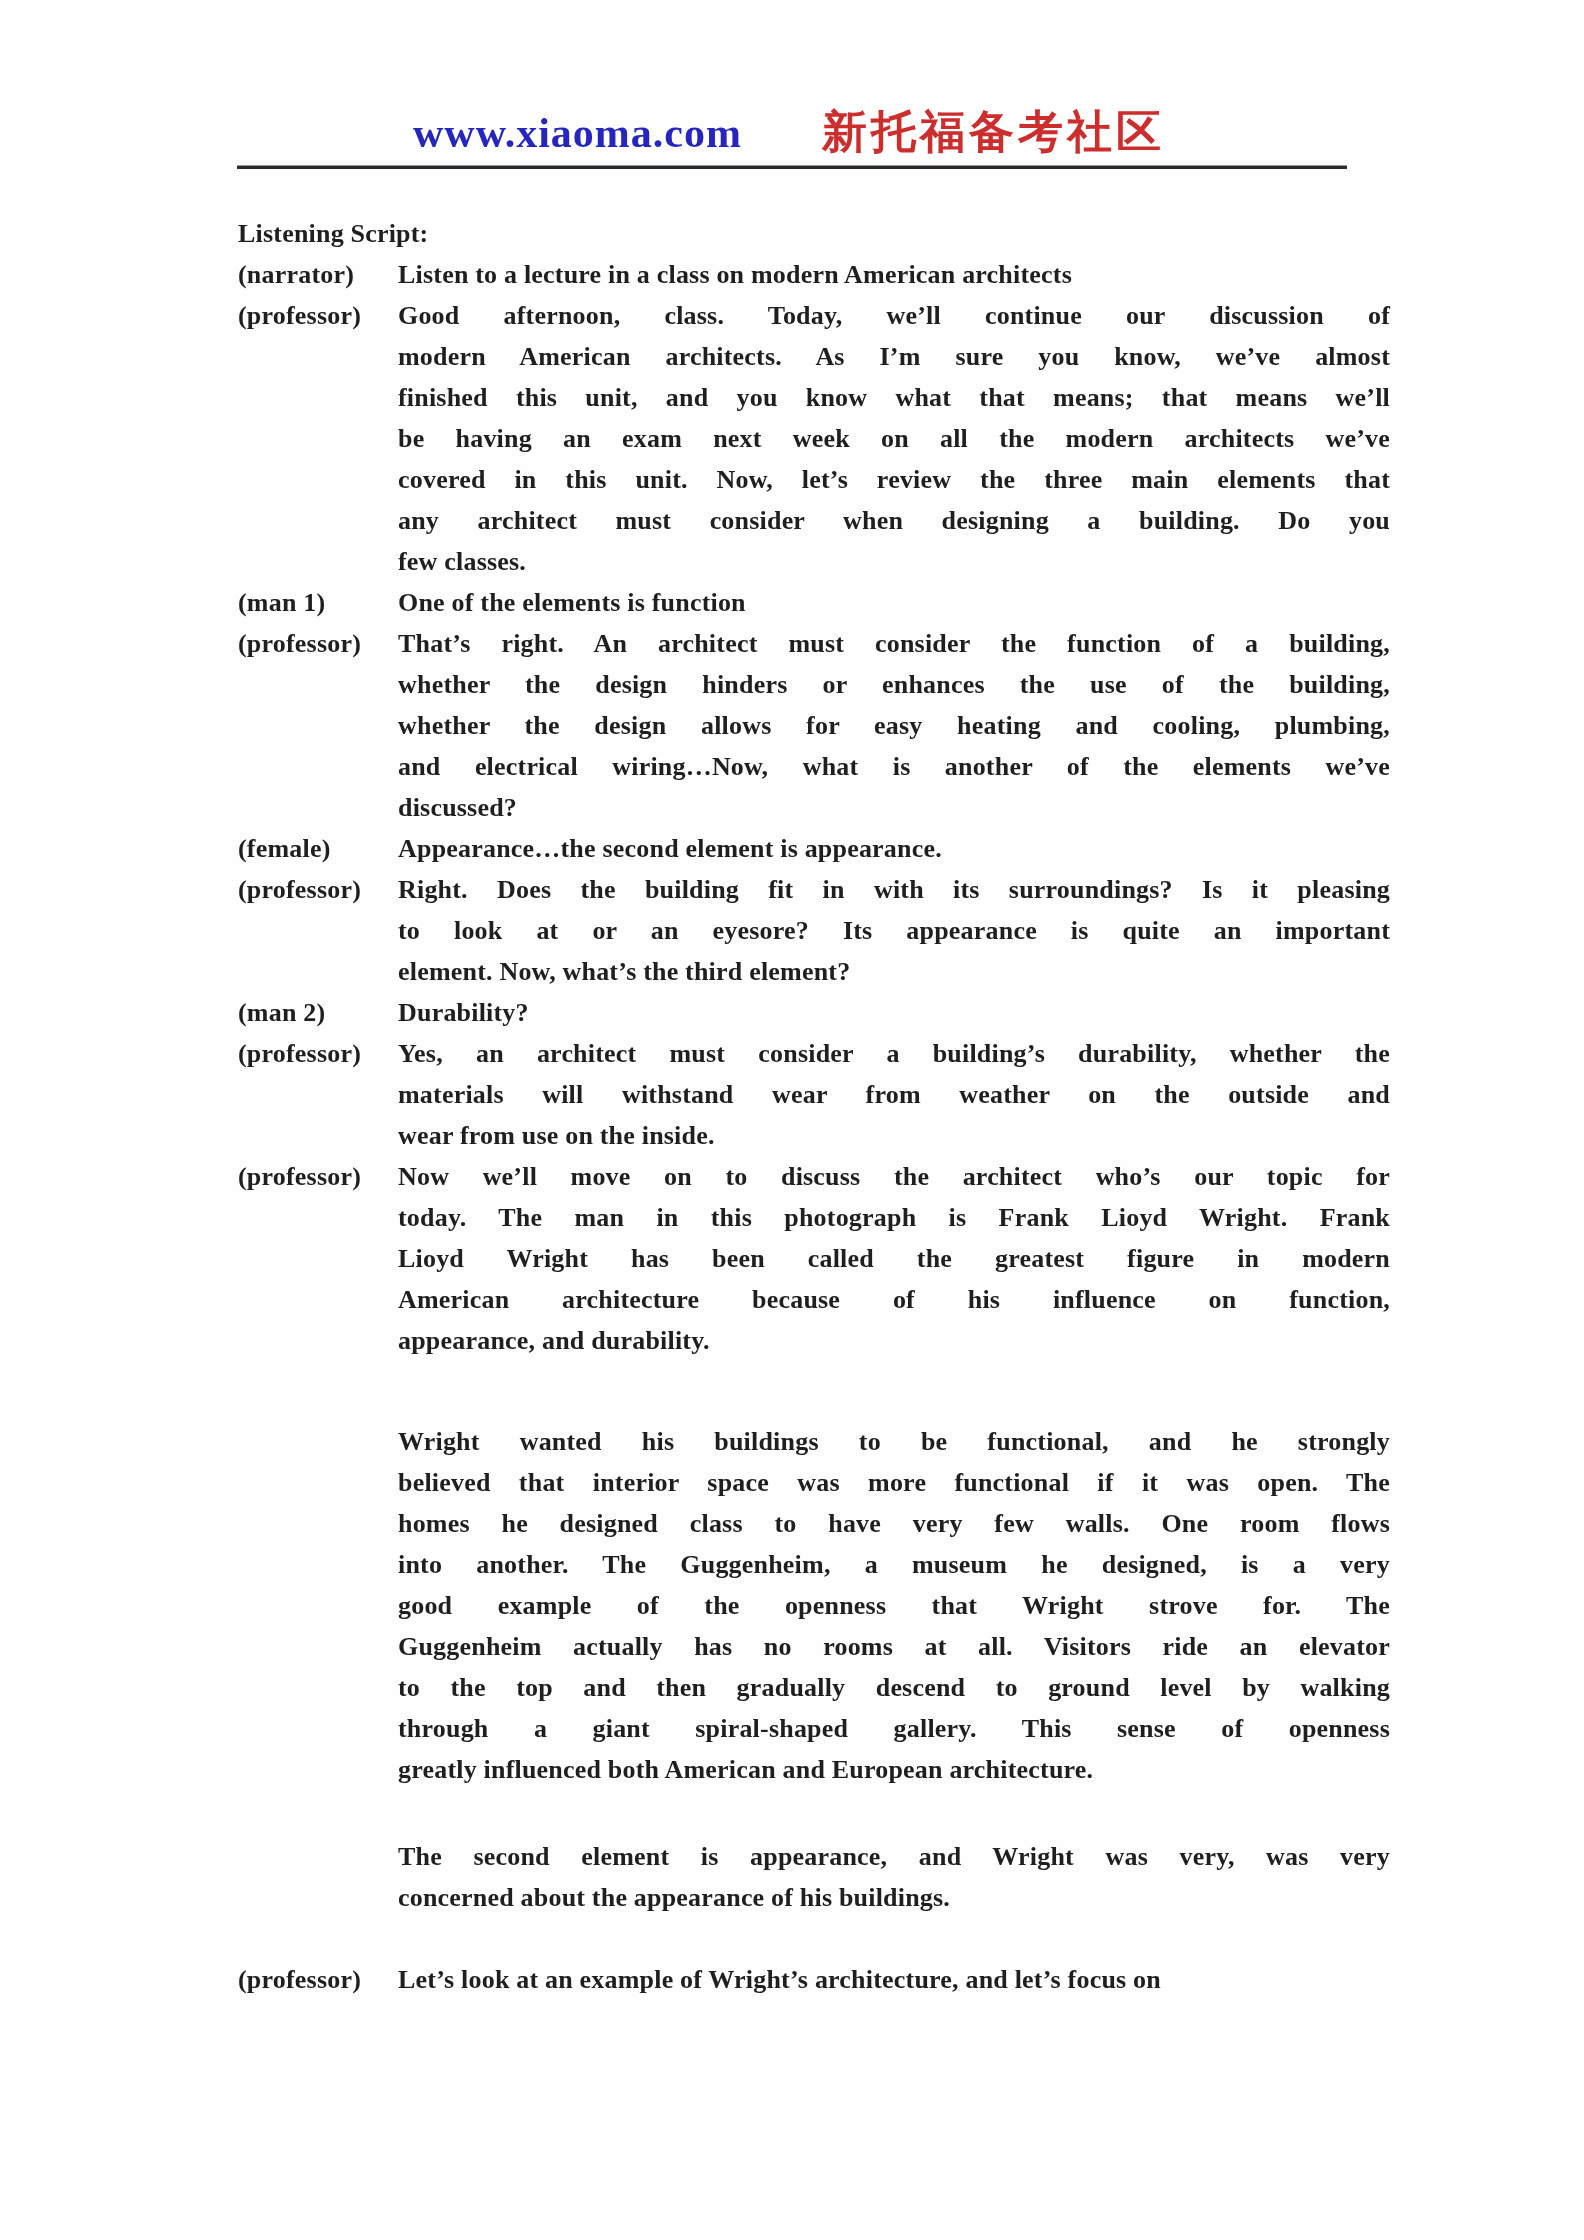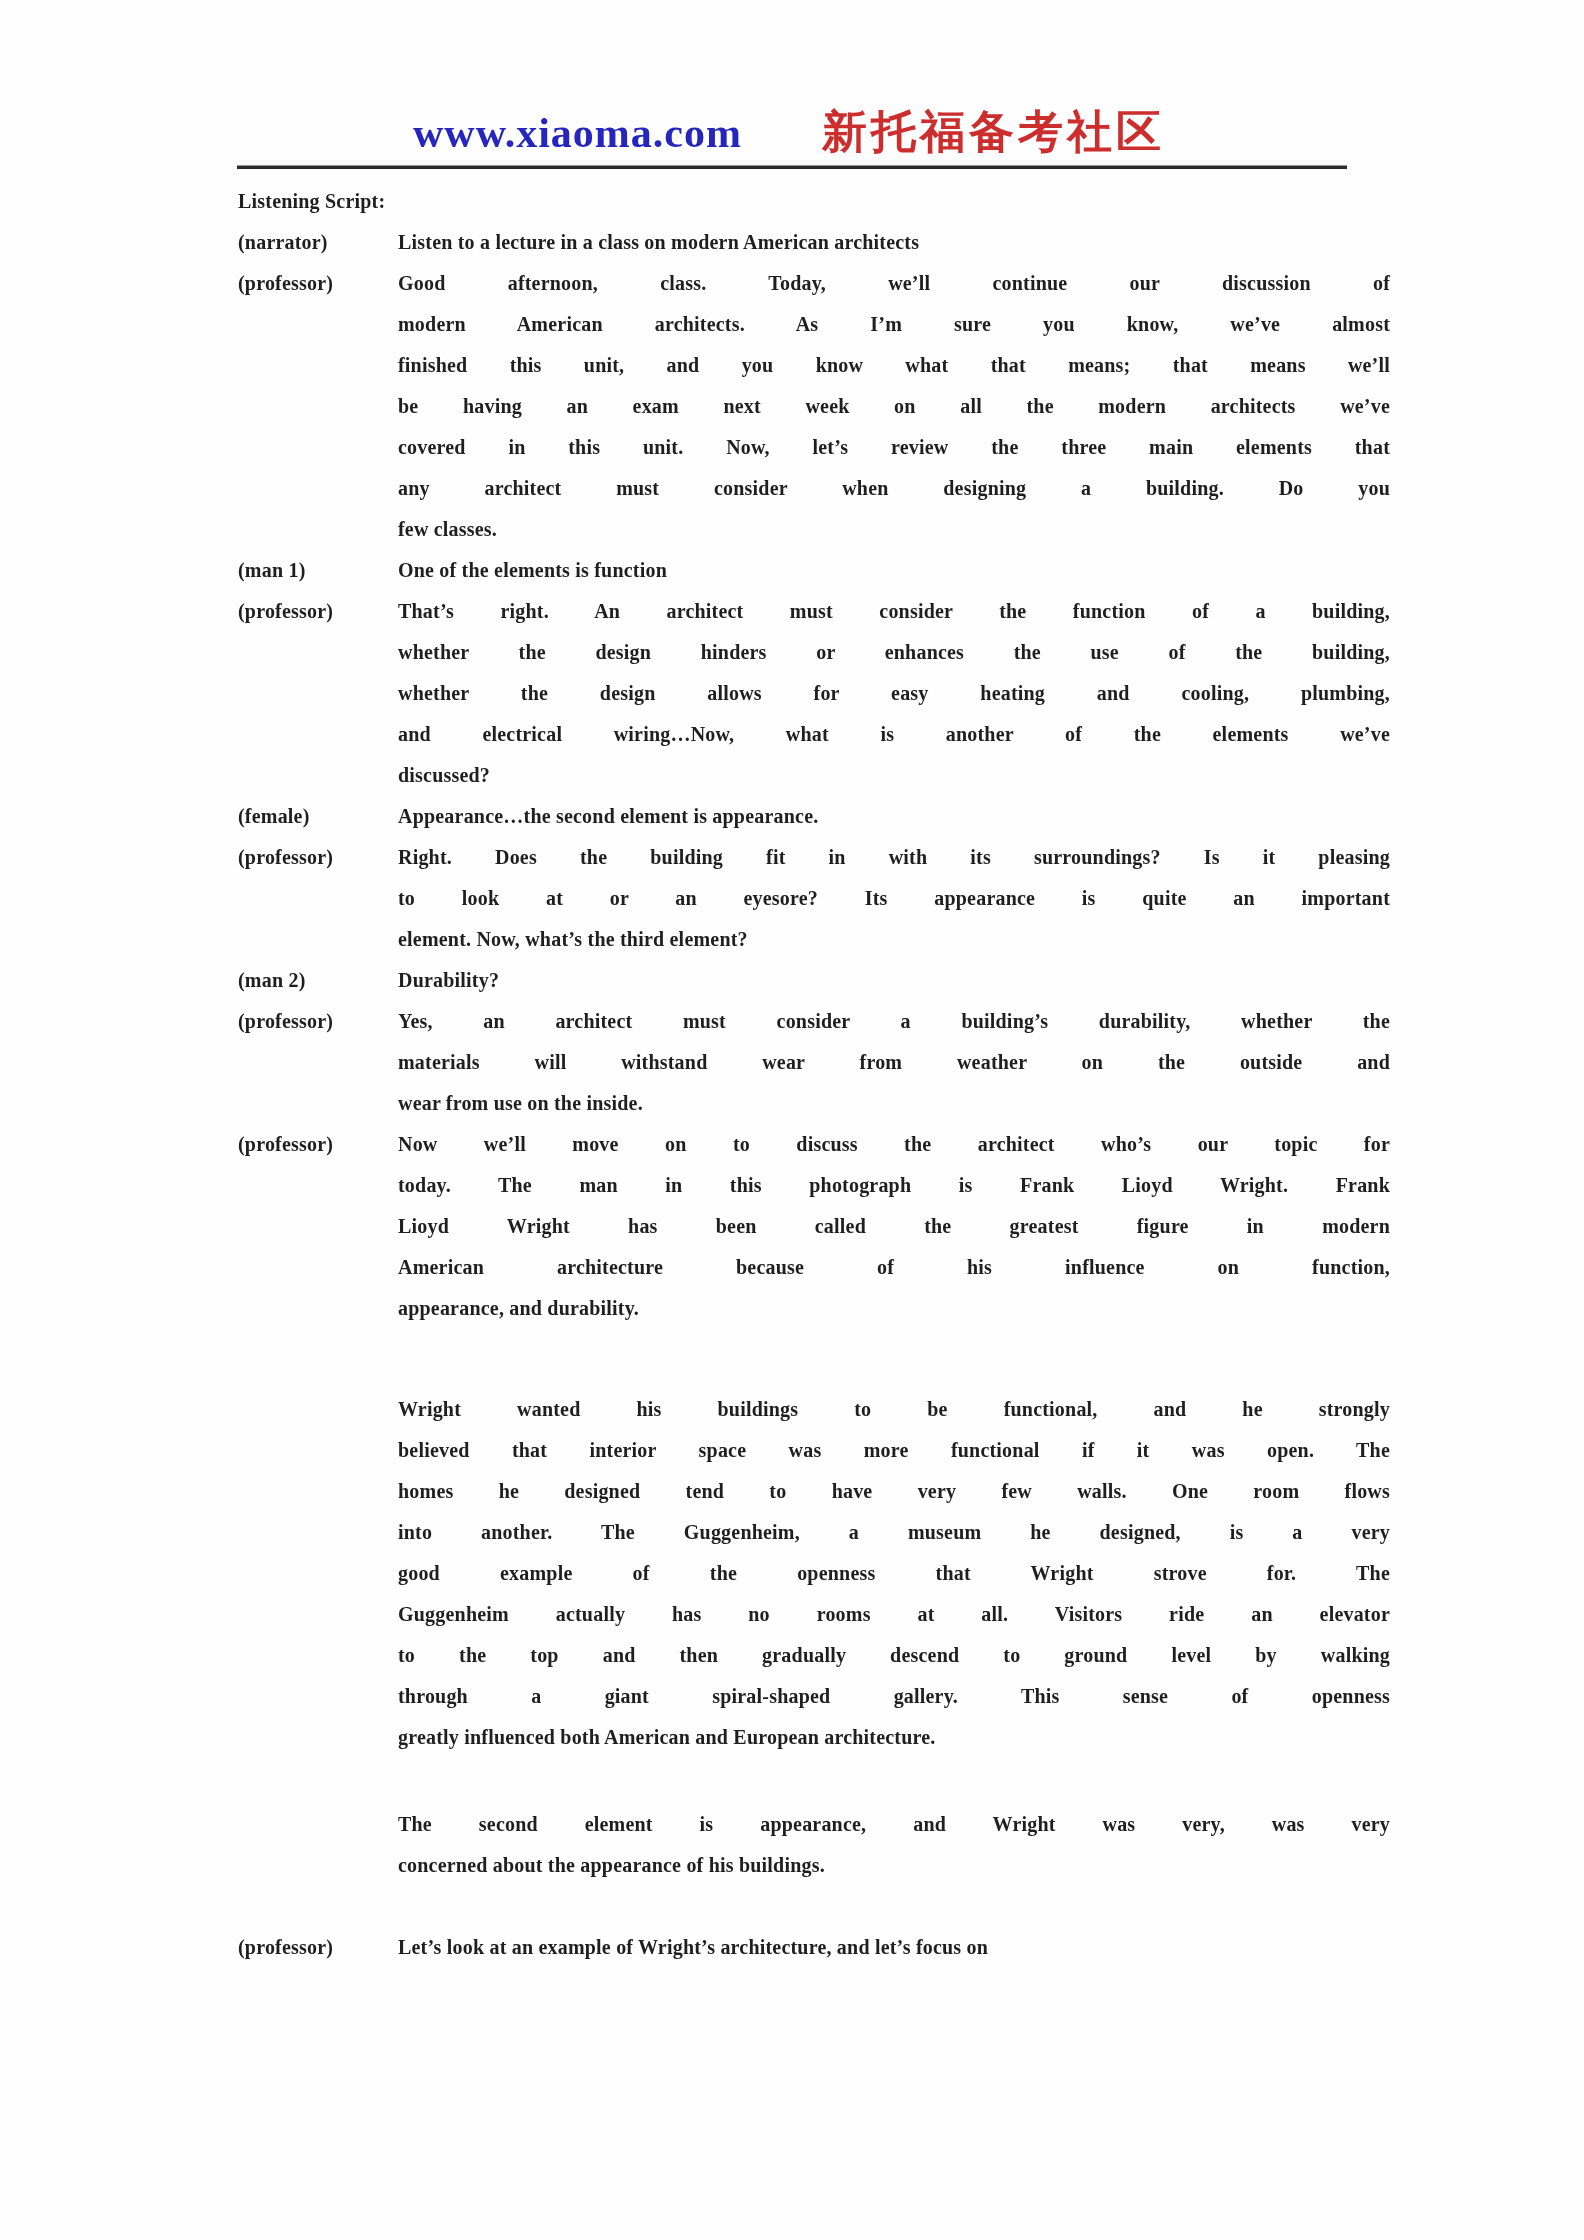--- a/index.html
+++ b/index.html
@@ -28,22 +28,22 @@
   .site-cn    { margin-left: 80px; font-size: 45px; letter-spacing: 4px; }
   .rule {
     margin: 8px 0 0 237px;
     width: 1110px;
     height: 4px;
     border-top: 1px solid #9a9a9a;
     box-sizing: border-box;
   }
   
   .transcript {
-    margin: 12px 194px 0 238px;   
-    font-size: 20px;
+    margin: 44px 194px 0 238px;   
+    font-size: 26px;
     line-height: 41px;
     letter-spacing: 0.2px;
   }
   .para { display: flex; }
   .para .label {
     flex: 0 0 160px;
     width: 160px;
     white-space: nowrap;
   }
   .para .lines { flex: 1 1 auto; min-width: 0; }
@@ -140,21 +140,21 @@
           <div class="line">American architecture because of his influence on function,</div>
           <div class="line">appearance, and durability.</div>
         </div>
       </div>
       <div class="gap" style="height: 60px;"></div>
       <div class="para">
         <div class="label"></div>
         <div class="lines">
           <div class="line">Wright wanted his buildings to be functional, and he strongly</div>
           <div class="line">believed that interior space was more functional if it was open. The</div>
-          <div class="line">homes he designed tend to have very few walls. One room flows</div>
+          <div class="line">homes he designed class to have very few walls. One room flows</div>
           <div class="line">into another. The Guggenheim, a museum he designed, is a very</div>
           <div class="line">good example of the openness that Wright strove for. The</div>
           <div class="line">Guggenheim actually has no rooms at all. Visitors ride an elevator</div>
           <div class="line">to the top and then gradually descend to ground level by walking</div>
           <div class="line">through a giant spiral-shaped gallery. This sense of openness</div>
           <div class="line">greatly influenced both American and European architecture.</div>
         </div>
       </div>
       <div class="gap" style="height: 46px;"></div>
       <div class="para">

